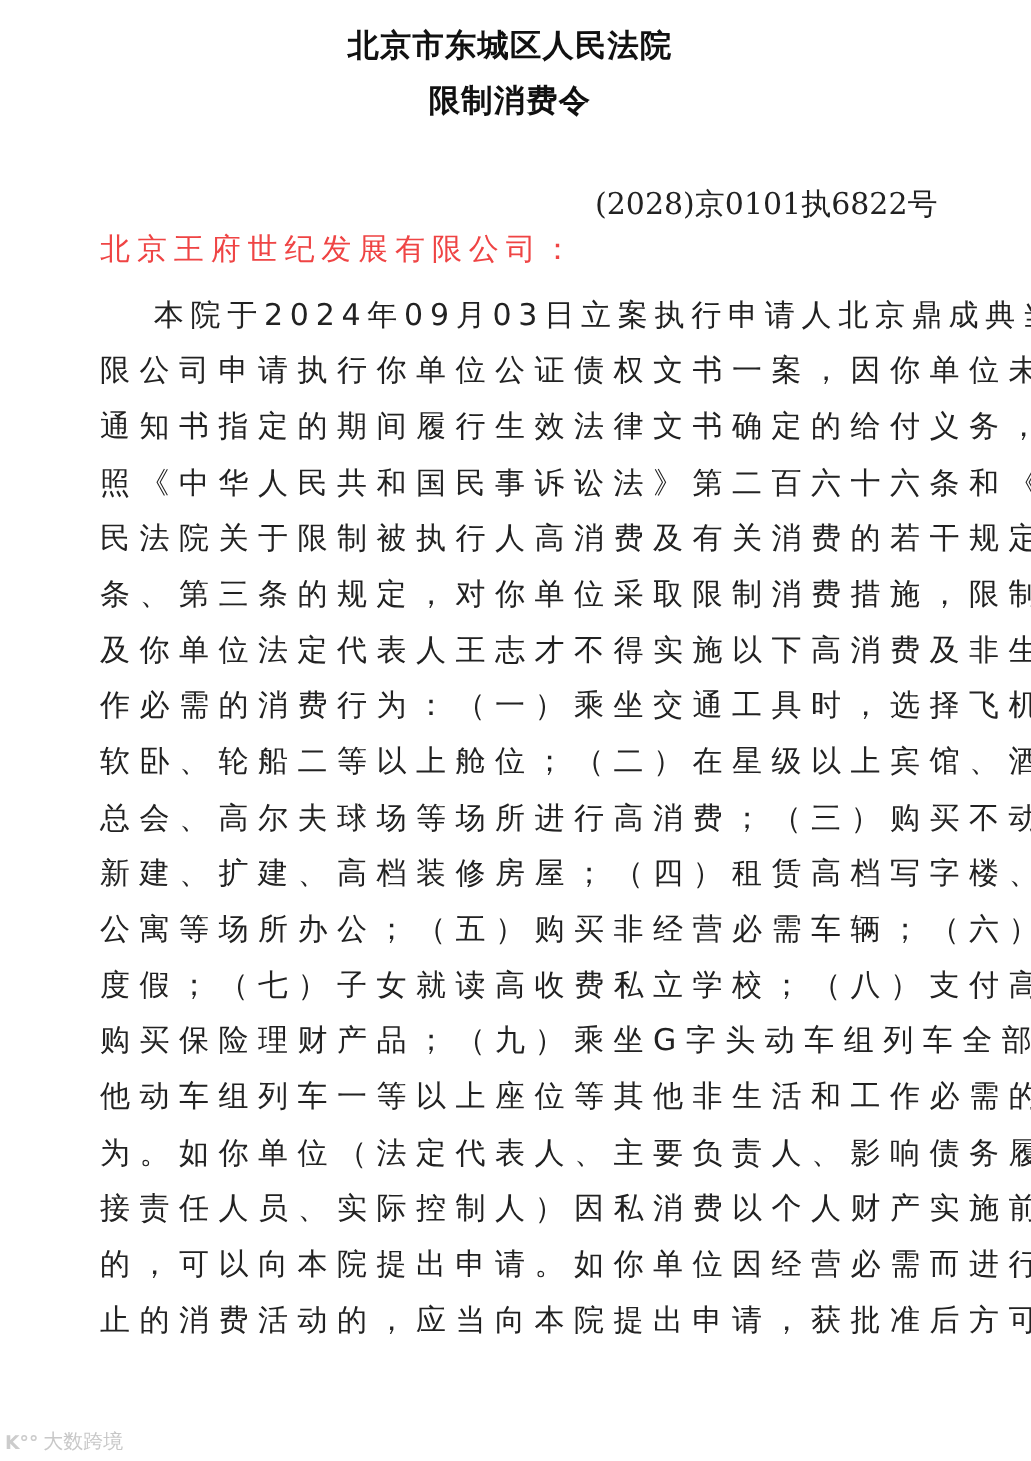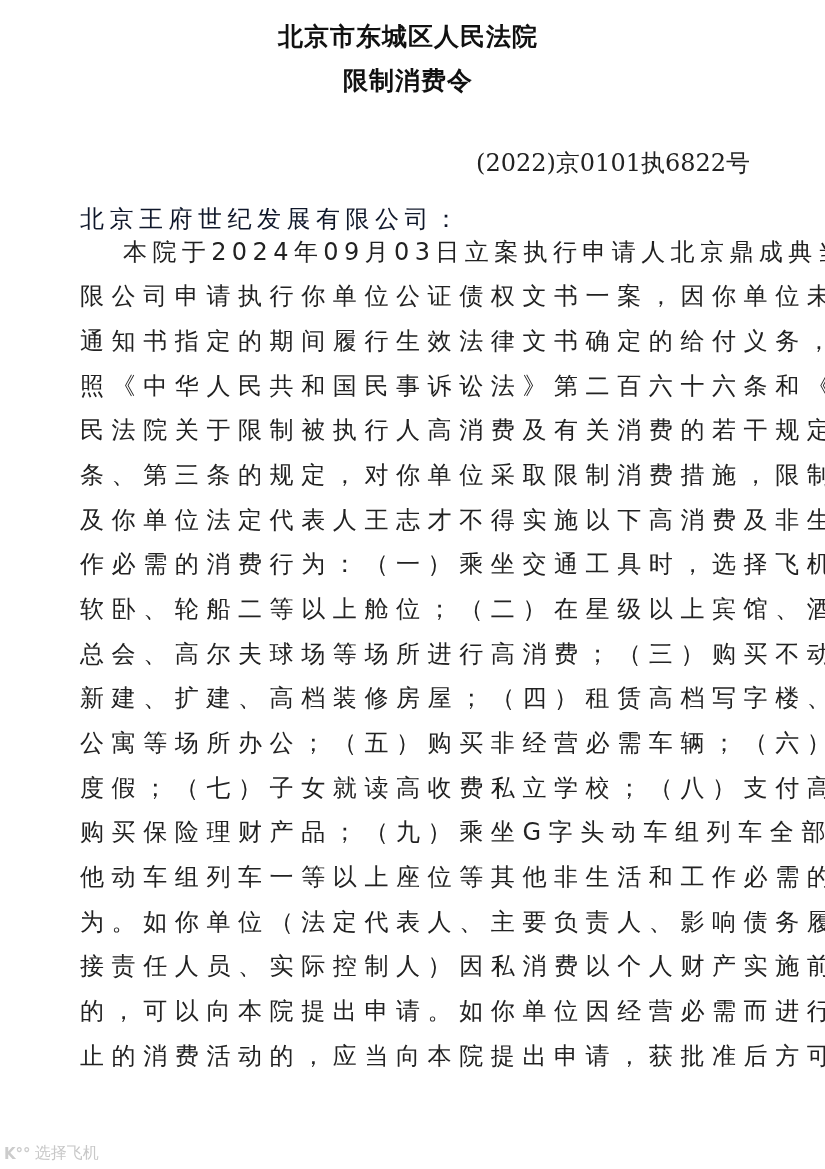--- a/index.html
+++ b/index.html
@@ -4,36 +4,36 @@
 <style>
   html, body { margin: 0; padding: 0; background: #ffffff; }
   body { width: 825px; height: 1169px; position: relative; overflow: hidden;
          font-family: "DejaVu Sans", "Liberation Sans", sans-serif; color: #1a1a1a; }
   .title { position: absolute; left: 0; width: 816px; text-align: center;
            font-size: 25px; font-weight: bold; letter-spacing: 1px; color: #111; }
   .title.t1 { top: 20px; }
   .title.t2 { top: 64px; font-family: Liberation Serif, serif; }
   .case-no { position: absolute; top: 147px; right: 75px; font-size: 24px;
              font-family: "DejaVu Serif", "Liberation Serif", serif; color: #222; }
-  .addressee { position: absolute; top: 203px; left: 80px; font-size: 24px;
-               letter-spacing: 5.5px; color: #0f172a; }
+  .addressee { position: absolute; top: 183px; left: 80px; font-size: 24px;
+               letter-spacing: 5.5px; color: #ef4444; }
   .body-line { position: absolute; left: 80px; font-size: 24px; color: #222;
                white-space: nowrap; letter-spacing: 7.6px; }
   .body-line.first { left: 123px; letter-spacing: 5.4px; }
   .watermark { position: absolute; left: 4px; top: 1143px; font-size: 16px;
                color: #c8c8c8; display: flex; align-items: center; gap: 4px; }
   .wm-logo { font-weight: bold; font-size: 15px; color: #cccccc; }
 </style>
 </head>
 <body>
 
 <div>
   <div class="title t1">北京市东城区人民法院</div>
   <div class="title t2">限制消费令</div>
-  <div class="case-no">(2022)京0101执6822号</div>
+  <div class="case-no">(2028)京0101执6822号</div>
   <div class="addressee">北京王府世纪发展有限公司：</div>
 
   <div>
     <div class="body-line first" style="top:236px">本院于2024年09月03日立案执行申请人北京鼎成典当行有</div>
     <div class="body-line" style="top:280px">限公司申请执行你单位公证债权文书一案，因你单位未按执行</div>
     <div class="body-line" style="top:325px">通知书指定的期间履行生效法律文书确定的给付义务，本院依</div>
     <div class="body-line" style="top:370px">照《中华人民共和国民事诉讼法》第二百六十六条和《最高人</div>
     <div class="body-line" style="top:414px">民法院关于限制被执行人高消费及有关消费的若干规定》第一</div>
     <div class="body-line" style="top:459px">条、第三条的规定，对你单位采取限制消费措施，限制你单位</div>
     <div class="body-line" style="top:504px">及你单位法定代表人王志才不得实施以下高消费及非生活和工</div>
@@ -46,15 +46,15 @@
     <div class="body-line" style="top:816px">购买保险理财产品；（九）乘坐G字头动车组列车全部座位、其</div>
     <div class="body-line" style="top:861px">他动车组列车一等以上座位等其他非生活和工作必需的消费行</div>
     <div class="body-line" style="top:906px">为。如你单位（法定代表人、主要负责人、影响债务履行的直</div>
     <div class="body-line" style="top:950px">接责任人员、实际控制人）因私消费以个人财产实施前述行为</div>
     <div class="body-line" style="top:995px">的，可以向本院提出申请。如你单位因经营必需而进行前述禁</div>
     <div class="body-line" style="top:1040px">止的消费活动的，应当向本院提出申请，获批准后方可进行。</div>
   </div>
 
   <div class="watermark">
     <span class="wm-logo">K°°</span>
-    <span>选择飞机</span>
+    <span>大数跨境</span>
   </div>
 </div>
 
 </body></html>

